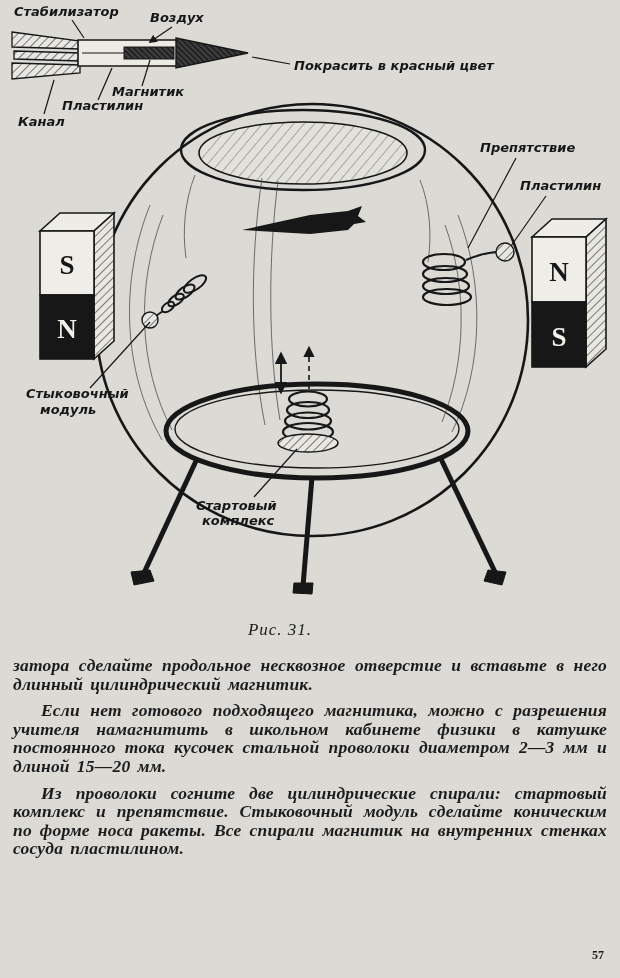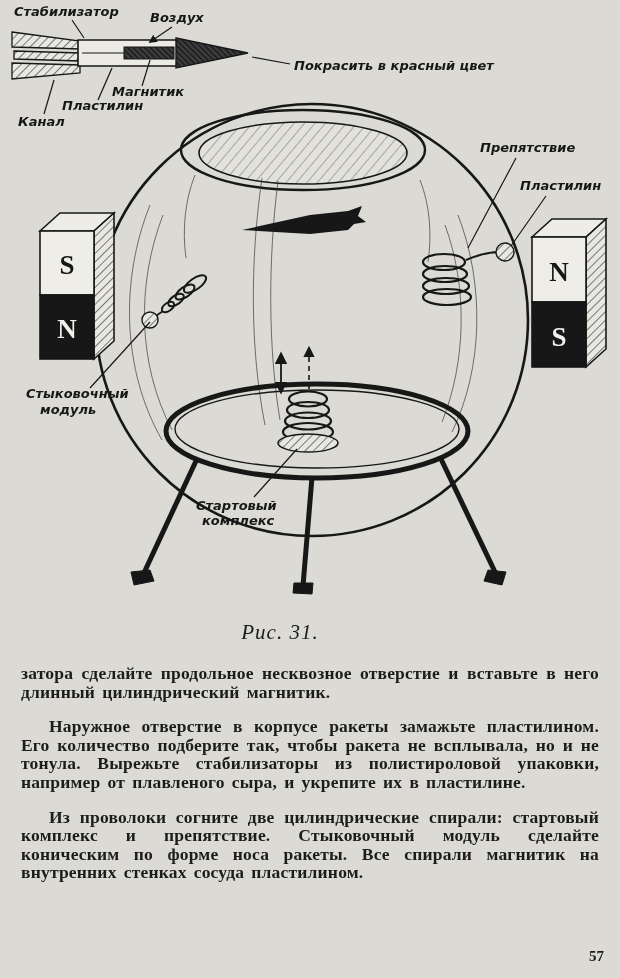--- a/index.html
+++ b/index.html
@@ -5,32 +5,32 @@
   html,body{margin:0;padding:0;}
   body{
     width:620px;height:978px;position:relative;overflow:hidden;
     background:#dbdad5;
     font-family:"Liberation Serif",serif;color:#1c1c1c;
   }
   .page{position:absolute;inset:0;}
   .figure{position:absolute;top:0;left:0;width:620px;height:646px;}
   .fig-caption{
     position:absolute;top:620px;left:0;width:560px;text-align:center;
-    font-style:italic;font-size:21px;letter-spacing:1px;
+    font-style:italic;font-size:17px;letter-spacing:1px;
   }
   .body-text{
     position:absolute;top:648px;left:5px;width:610px;
     font-size:17.5px;line-height:18.6px;font-weight:600;
     text-align:justify;letter-spacing:0.2px;word-spacing:2.5px;
   }
-  .body-text p{margin:16px;text-indent:28px;}
+  .body-text p{margin:8px;text-indent:28px;font-style:italic;}
   .body-text p.no-indent{text-indent:0;}
   .page-number{
     position:absolute;right:16px;top:948px;
-    font-weight:700;font-size:15px;
+    font-weight:700;font-size:12px;
   }
   .lbl{font-family:"DejaVu Sans",sans-serif;font-style:italic;font-weight:700;font-size:13px;fill:#171717;}
   .mag{font-family:"Liberation Serif",serif;font-weight:700;font-size:27px;}
   .ptr{stroke:#171717;stroke-width:1.2;fill:none;}
 </style>
 </head>
 <body>
 
 <div class="page">
 
@@ -164,19 +164,19 @@
       <text class="lbl" x="196" y="510">Стартовый</text>
       <text class="lbl" x="202" y="525">комплекс</text>
       <path class="ptr" d="M254,497 L297,449"></path>
     </g>
   </svg>
 
   <div class="fig-caption">Рис. 31.</div>
 
   <div class="body-text">
     <p class="no-indent">затора сделайте продольное несквозное отверстие и вставьте в него длинный цилиндрический магнитик.</p>
-    <p>Наружное отверстие в корпусе ракеты замажьте пластилином. Его количество подберите так, чтобы ракета не всплывала, но и не тонула. Вырежьте стабилизаторы из полистироловой упаковки, например от плавленого сыра, и укрепите их в пластилине.</p>
+    <p>Если нет готового подходящего магнитика, можно с разрешения учителя намагнитить в школьном кабинете физики в катушке постоянного тока кусочек стальной проволоки диаметром 2—3 мм и длиной 15—20 мм.</p>
     <p>Из проволоки согните две цилиндрические спирали: стартовый комплекс и препятствие. Стыковочный модуль сделайте коническим по форме носа ракеты. Все спирали магнитик на внутренних стенках сосуда пластилином.</p>
   </div>
 
   <div class="page-number">57</div>
 
 </div>
 
 </body></html>

